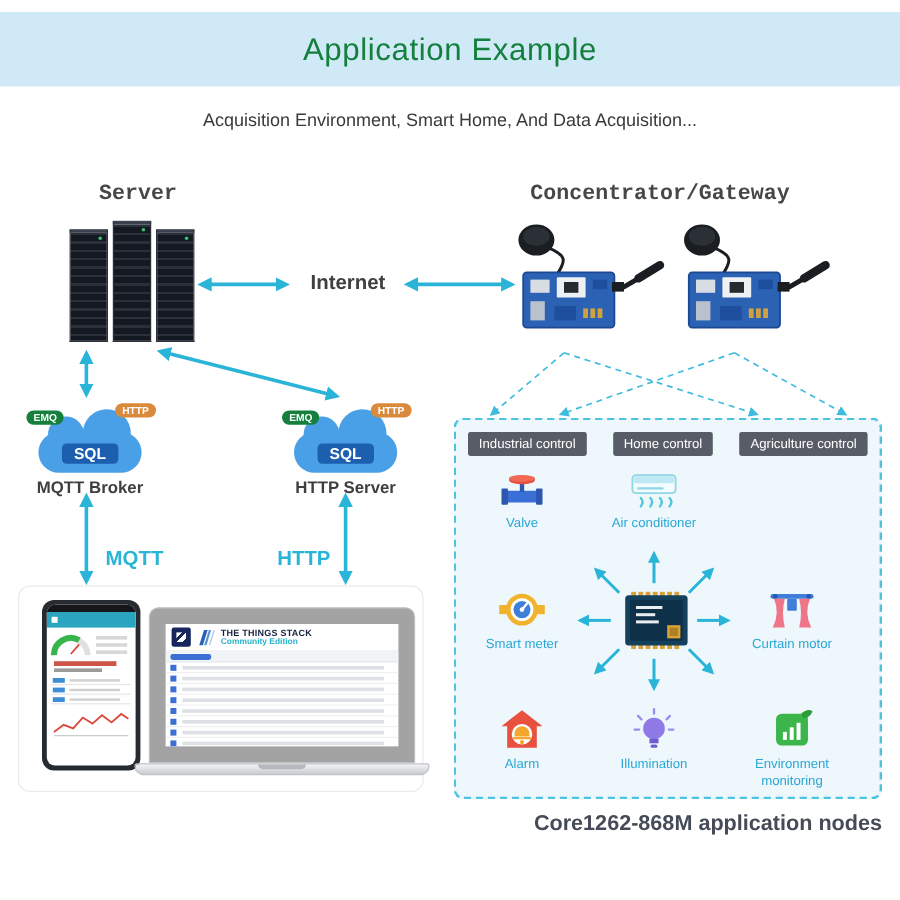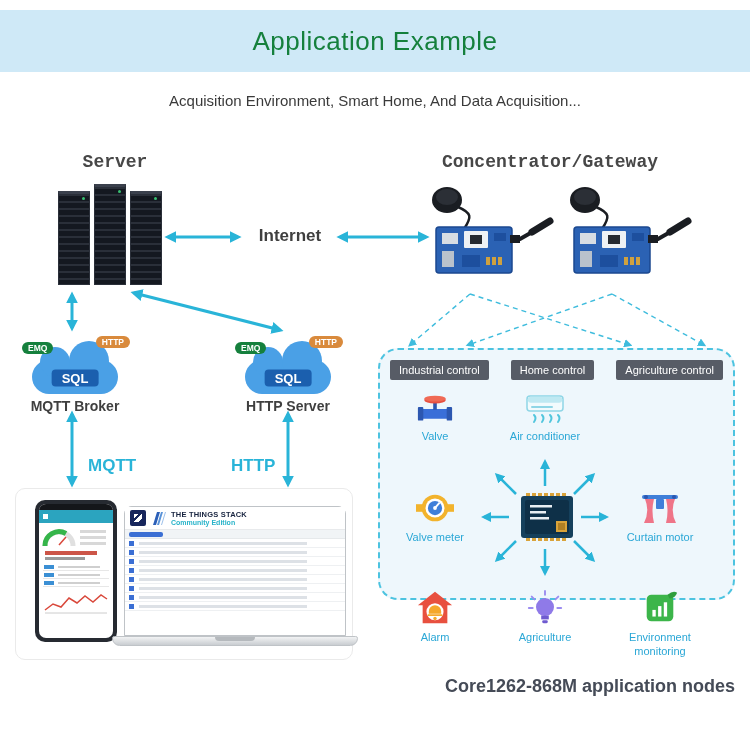--- a/index.html
+++ b/index.html
@@ -58,41 +58,41 @@
   .p-gauge-meta i { display:block; width:26px; height:3px; background:#d8d8d8; margin:3px 0; }
   .p-num  { height:4px; margin:3px 6px 0; width:52px; background:#cc5548; }
   .p-num2 { height:3px; margin:2px 6px 3px; width:40px; background:#9a9a9a; }
   .p-rows { margin:0 4px; }
   .p-row { height:8px; border-bottom:1px solid #e7e7e7; position:relative; }
   .p-row::before { content:""; position:absolute; left:1px; top:2px; width:10px; height:4px; background:#3b8fd4; }
   .p-row::after  { content:""; position:absolute; left:15px; top:3px; width:42px; height:2px; background:#cfcfcf; }
   .p-chart { display:block; margin:3px auto 0; }
 
   .laptop { position:absolute; left:124px; top:506px; width:222px; height:130px; background:#a3a3a3;
-            border:1px solid #bfc3c7; border-radius:8px 8px 0 0; padding:0; z-index:2; }
+            border:1px solid #bfc3c7; border-radius:8px 8px 0 0; padding:13px; z-index:2; }
   .laptop-screen { width:100%; height:100%; background:#fff; overflow:hidden; }
   .l-top { display:flex; align-items:center; gap:5px; padding:3px 5px; border-bottom:1px solid #e8eaec; }
   .l-sq { width:16px; height:16px; background:#17265c; border-radius:2px; position:relative; flex:0 0 auto; }
   .l-sq::after { content:""; position:absolute; left:4px; top:4px; width:8px; height:8px;
                  background:linear-gradient(135deg,#fff 0 30%,transparent 30% 50%,#fff 50% 80%,transparent 80%); }
   .l-brand-name { font-size:7.5px; font-weight:bold; color:#17233f; letter-spacing:.2px; }
   .l-brand-edition { font-size:7px; font-weight:bold; color:#27b3c9; }
   .l-toolbar { height:9px; background:#f1f4f6; border-bottom:1px solid #e6e9eb; position:relative; }
   .l-toolbar::before { content:""; position:absolute; left:4px; top:2px; width:34px; height:5px; background:#3b6fd4; border-radius:2px; }
   .lrow { height:9px; border-bottom:1px solid #eef0f2; position:relative; }
   .lrow::before { content:""; position:absolute; left:4px; top:2px; width:5px; height:5px; background:#3b6fd4; }
   .lrow::after  { content:""; position:absolute; left:14px; top:3px; width:168px; height:3px; background:#dde1e6; }
   .laptop-base { position:absolute; left:112px; top:636px; width:246px; height:10px; z-index:2;
                  background:linear-gradient(#f2f3f4,#c9cdd1); border:1px solid #bfc3c7; border-radius:3px 3px 10px 10px; }
   .laptop-base::after { content:""; position:absolute; left:50%; top:0; transform:translateX(-50%);
                         width:40px; height:4px; background:#b5b9bd; border-radius:0 0 4px 4px; }
 
   
-  .panel { position:absolute; left:378px; top:348px; width:357px; height:252px;
-           background:#eef7fc; border:2px dashed #4cc3e0; border-radius:20px; }
+  .panel { position:absolute; left:378px; top:348px; width:357px; height:318px;
+           background:#eef7fc; border:2px dashed #4cc3e0; border-radius:8px; }
   .tabs { position:absolute; left:0; top:10px; width:100%; display:flex; justify-content:space-between; padding:0 10px; }
   .tab { background:#575c66; color:#fff; font-size:11px; padding:4px 9px; border-radius:2px; white-space:nowrap; }
   .node { position:absolute; width:110px; text-align:center; }
   .node-icon { height:40px; display:flex; align-items:flex-end; justify-content:center; }
   .node-label { margin-top:4px; font-size:11px; color:#2aa7d6; line-height:1.25; }
   .chip { position:absolute; left:138px; top:143px; }
 
   .caption { position:absolute; left:378px; top:676px; width:357px; text-align:right;
              font-weight:bold; font-size:18px; color:#454b57; }
 
@@ -271,21 +271,21 @@
       <svg width="40" height="38" viewBox="0 0 40 40">
         <rect x="0" y="16" width="8" height="8" fill="#f2b32c"></rect>
         <rect x="32" y="16" width="8" height="8" fill="#f2b32c"></rect>
         <circle cx="20" cy="20" r="14" fill="#f2b32c"></circle>
         <circle cx="20" cy="20" r="10" fill="#fff"></circle>
         <circle cx="20" cy="20" r="7.5" fill="#3f7fd9"></circle>
         <rect x="19" y="12.5" width="2" height="8" fill="#fff" transform="rotate(40 20 20)"></rect>
         <circle cx="20" cy="20" r="2" fill="#fff"></circle>
       </svg>
     </div>
-    <div class="node-label">Valve meter</div>
+    <div class="node-label">Smart meter</div>
   </div>
 
   <svg class="chip" width="58" height="48" viewBox="0 0 58 48">
     <g fill="#d9a33a">
       <rect x="8" y="0" width="4" height="5"></rect>
         <rect x="14" y="0" width="4" height="5"></rect>
         <rect x="20" y="0" width="4" height="5"></rect>
         <rect x="26" y="0" width="4" height="5"></rect>
         <rect x="32" y="0" width="4" height="5"></rect>
         <rect x="38" y="0" width="4" height="5"></rect>
@@ -344,21 +344,21 @@
           <line x1="6" y1="8" x2="9" y2="11"></line>
           <line x1="34" y1="8" x2="31" y2="11"></line>
           <line x1="3" y1="20" x2="7" y2="20"></line>
           <line x1="37" y1="20" x2="33" y2="20"></line>
         </g>
         <circle cx="20" cy="19" r="9.5" fill="#8f7ae8"></circle>
         <rect x="16" y="28" width="8" height="4" fill="#6f5bd0"></rect>
         <rect x="17" y="33" width="6" height="3" rx="1.5" fill="#6f5bd0"></rect>
       </svg>
     </div>
-    <div class="node-label">Agriculture</div>
+    <div class="node-label">Illumination</div>
   </div>
 
   <div class="node" style="left:225px;top:237px;">
     <div class="node-icon">
       <svg width="40" height="38" viewBox="0 0 40 40">
         <rect x="6" y="6" width="28" height="28" rx="5" fill="#3cb54a"></rect>
         <rect x="12" y="22" width="3.5" height="7" fill="#fff"></rect>
         <rect x="18" y="18" width="3.5" height="11" fill="#fff"></rect>
         <rect x="24" y="14" width="3.5" height="15" fill="#fff"></rect>
         <path d="M28 6 q6 -5 10 -2 q-2 6 -8 6 z" fill="#2e9e3c"></path>

